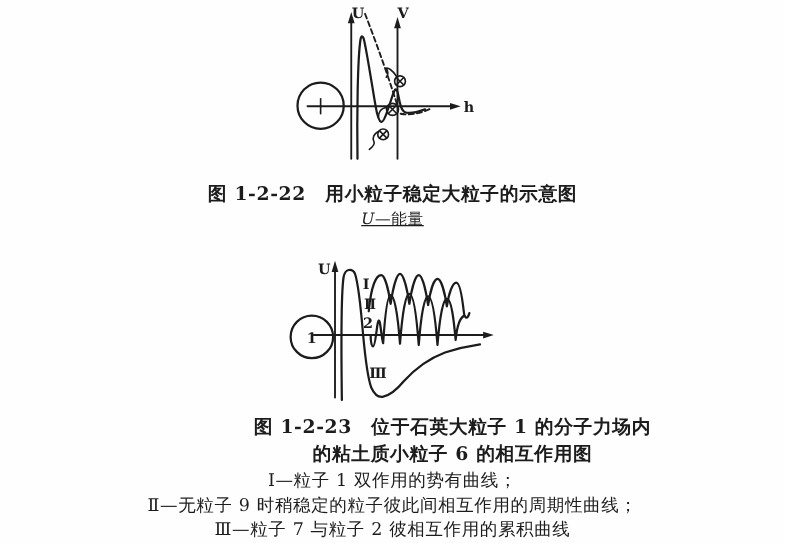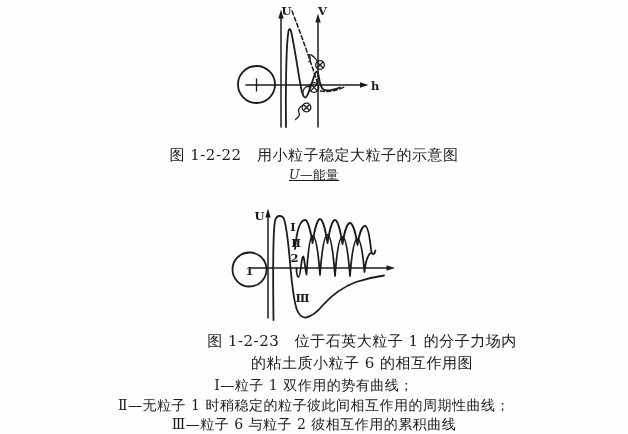--- a/index.html
+++ b/index.html
@@ -8,21 +8,21 @@
     background:#fefefe;color:#1c1c1c;
     font-family:"DejaVu Serif","Liberation Serif",serif;
   }
   .page{position:relative;width:628px;height:434px;background:#fefefe;}
   .fig{position:absolute;margin:0;padding:0;}
   .fig svg{display:block;}
   .fig1{left:230px;top:1px;width:164px;height:136px;}
   .fig2{left:226px;top:202px;width:174px;height:124px;}
   .caption{
     position:absolute;left:0;width:628px;text-align:center;
-    font-weight:400;font-size:15px;letter-spacing:.5px;white-space:nowrap;
+    font-weight:700;font-size:15px;letter-spacing:.5px;white-space:nowrap;
   }
   .caption1{top:146px;}
   .caption2{top:330px;line-height:22px;padding-left:48px;}
   .energy-note{
     position:absolute;left:0;top:167px;width:628px;text-align:center;
     font-size:12.5px;letter-spacing:.5px;text-decoration:underline;
   }
   .energy-note .sym{font-style:italic;}
   .legend{
     position:absolute;left:0;top:376px;width:628px;text-align:center;
@@ -176,17 +176,17 @@
     </svg>
   </figure>
 
   <div class="caption caption2">
     <div>图 1-2-23　位于石英大粒子 1 的分子力场内</div>
     <div>的粘土质小粒子 6 的相互作用图</div>
   </div>
 
   <div class="legend">
     <div>Ⅰ—粒子 1 双作用的势有曲线；</div>
-    <div>Ⅱ—无粒子 1 时稍稳定的粒子彼此间相互作用的周期性曲线；</div>
-    <div>Ⅲ—粒子 6 与粒子 2 彼相互作用的累积曲线</div>
+    <div>Ⅱ—无粒子 9 时稍稳定的粒子彼此间相互作用的周期性曲线；</div>
+    <div>Ⅲ—粒子 7 与粒子 2 彼相互作用的累积曲线</div>
   </div>
 
 </div>
 
 </body></html>

